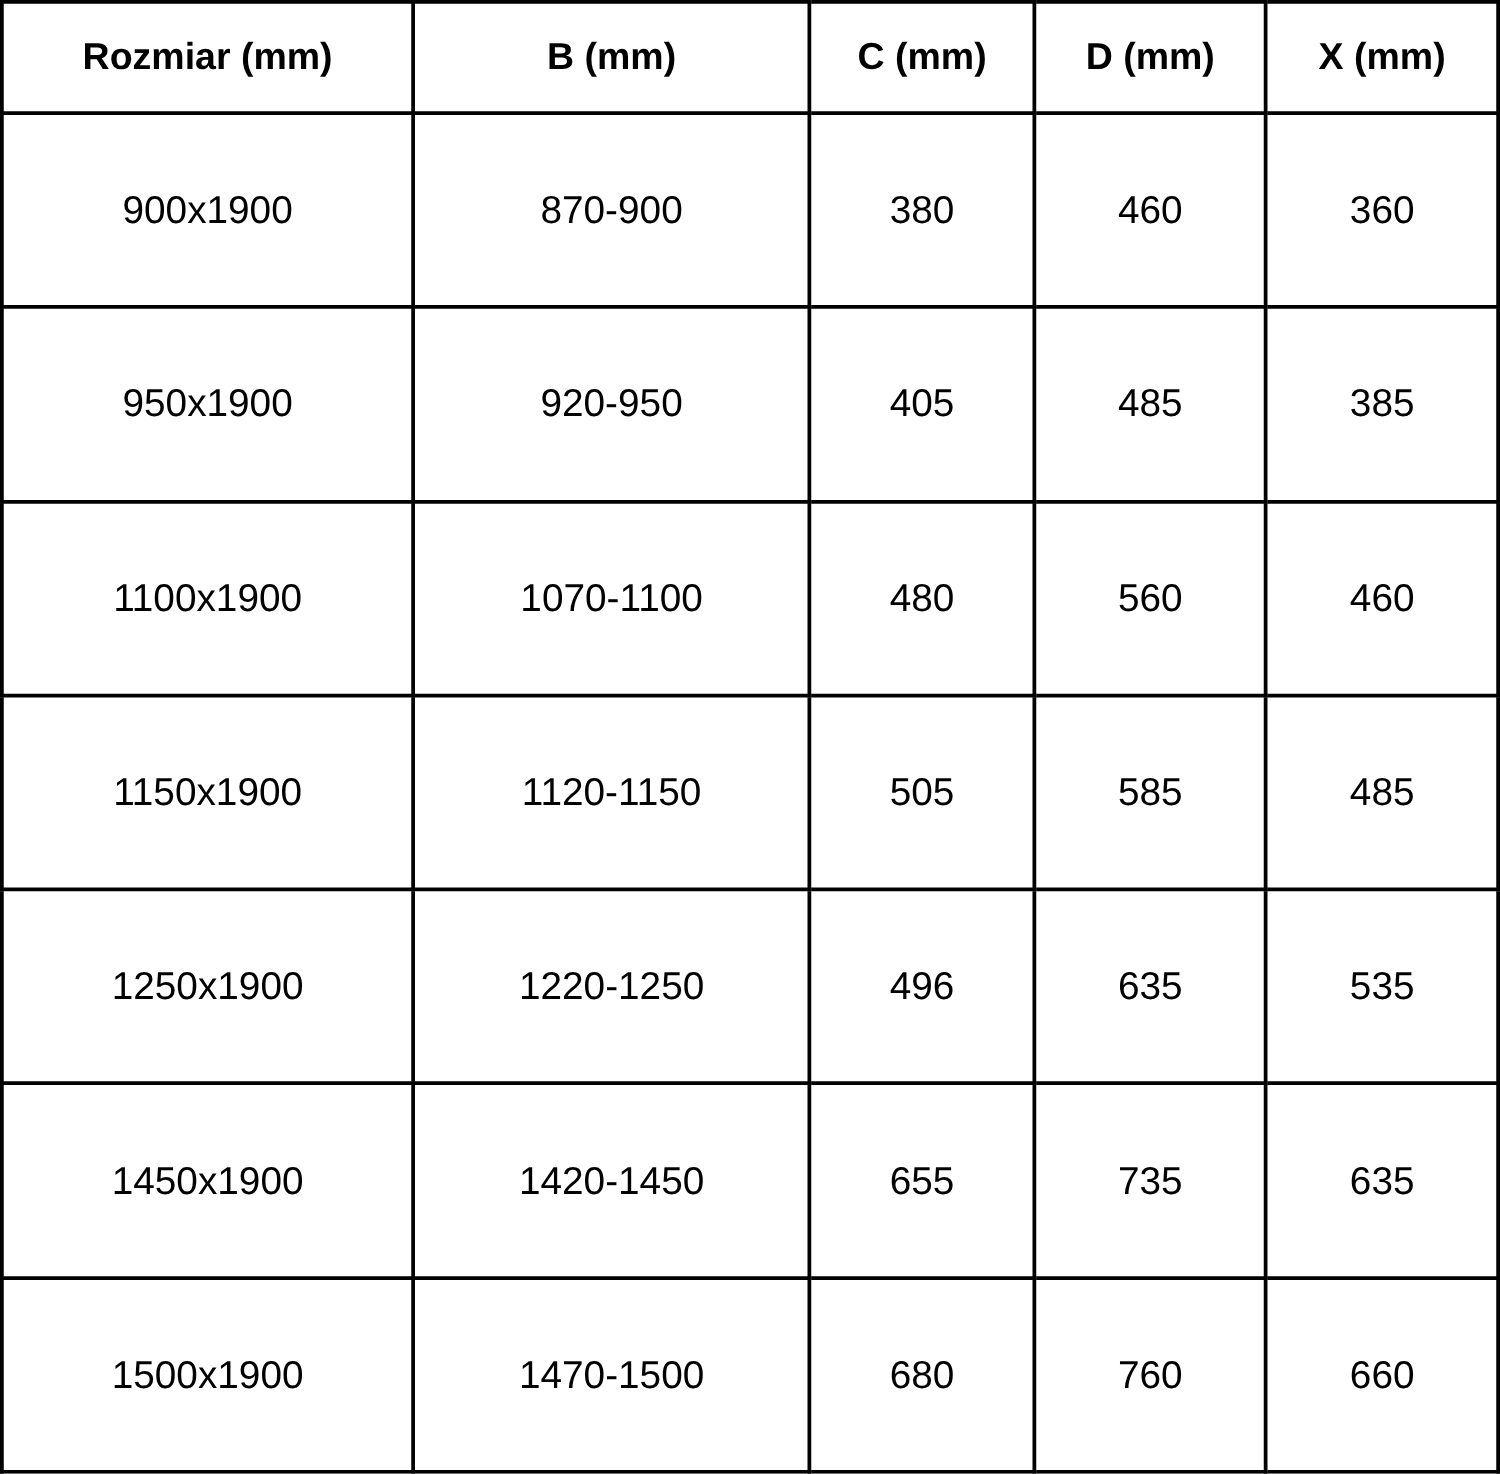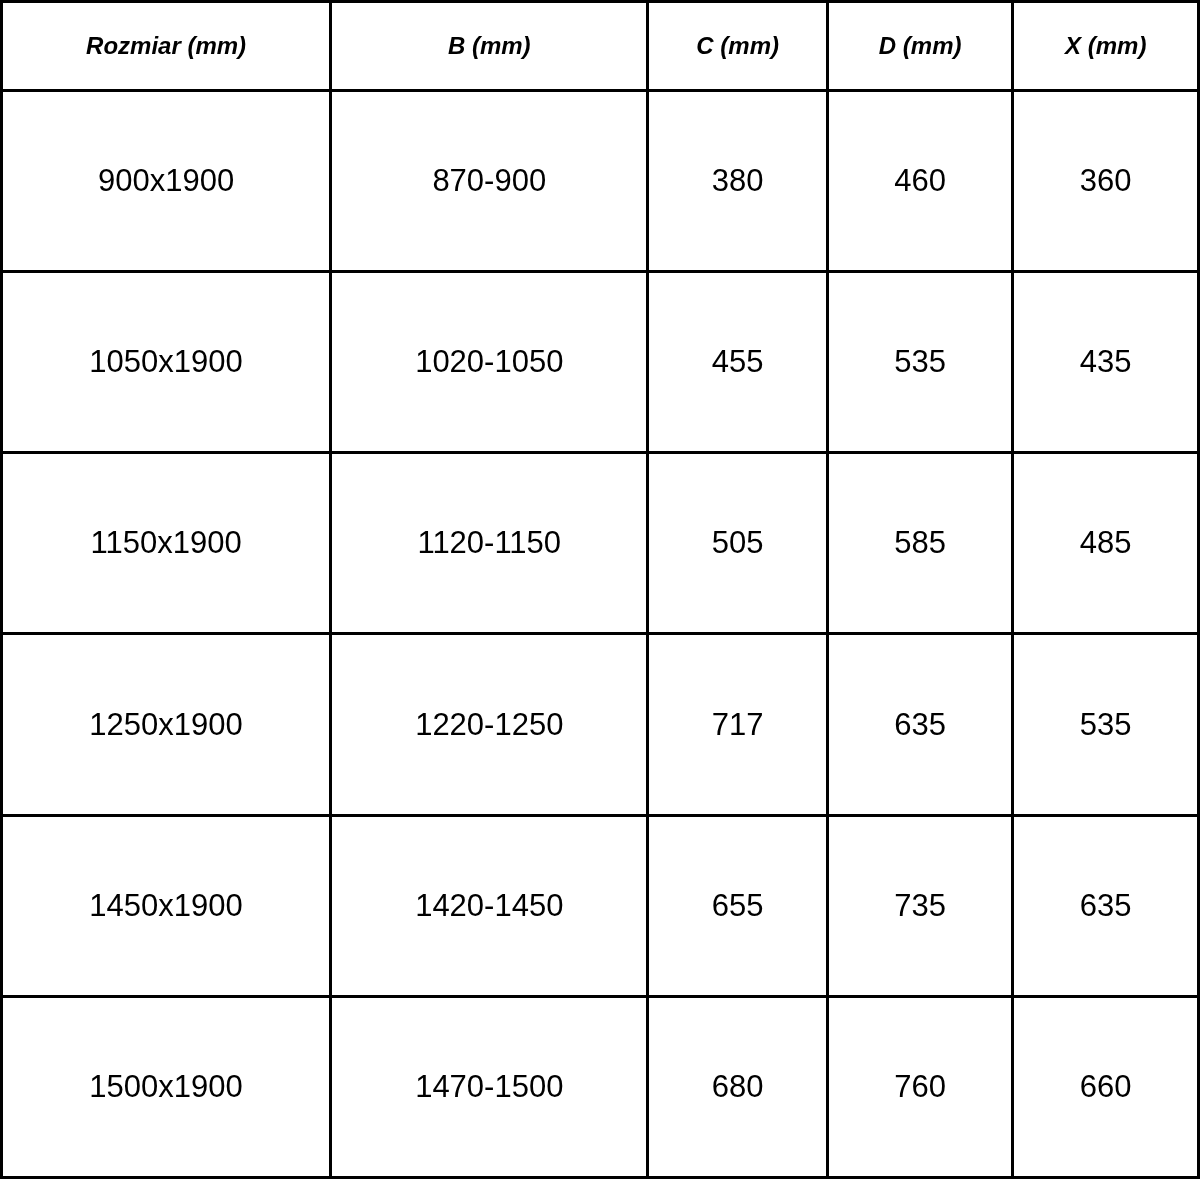--- a/index.html
+++ b/index.html
@@ -23,24 +23,23 @@
   table.size-table th,
   table.size-table td {
     border: 3px solid #000000;
     text-align: center;
     vertical-align: middle;
     padding: 0;
     background: #ffffff;
     color: #000000;
   }
   table.size-table th {
-    font-size: 24px;
+    font-size: 30px;
     font-weight: bold;
     height: 86px;
-    font-style: italic;
   }
   table.size-table td {
     font-size: 31px;
     font-weight: normal;
     height: 83px;
   }
   col.col-rozmiar { width: 27.5%; }
   col.col-b       { width: 26.5%; }
   col.col-c       { width: 15.0%; }
   col.col-d       { width: 15.5%; }
@@ -68,37 +67,44 @@
   </thead>
   <tbody>
       <tr>
         <td>900x1900</td>
         <td>870-900</td>
         <td>380</td>
         <td>460</td>
         <td>360</td>
       </tr>
       <tr>
-        <td>1050x1900</td>
-        <td>1020-1050</td>
-        <td>455</td>
-        <td>535</td>
-        <td>435</td>
+        <td>950x1900</td>
+        <td>920-950</td>
+        <td>405</td>
+        <td>485</td>
+        <td>385</td>
+      </tr>
+      <tr>
+        <td>1100x1900</td>
+        <td>1070-1100</td>
+        <td>480</td>
+        <td>560</td>
+        <td>460</td>
       </tr>
       <tr>
         <td>1150x1900</td>
         <td>1120-1150</td>
         <td>505</td>
         <td>585</td>
         <td>485</td>
       </tr>
       <tr>
         <td>1250x1900</td>
         <td>1220-1250</td>
-        <td>717</td>
+        <td>496</td>
         <td>635</td>
         <td>535</td>
       </tr>
       <tr>
         <td>1450x1900</td>
         <td>1420-1450</td>
         <td>655</td>
         <td>735</td>
         <td>635</td>
       </tr>

